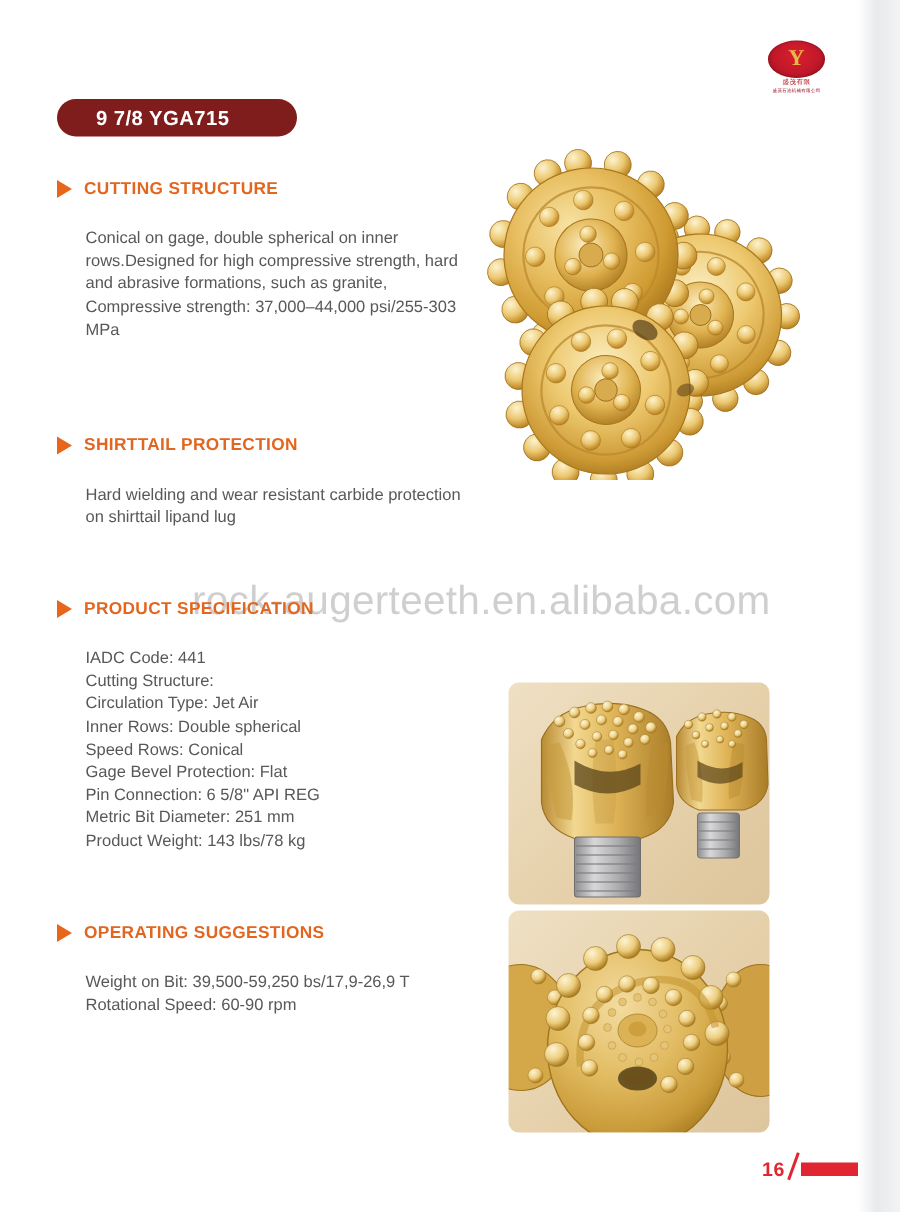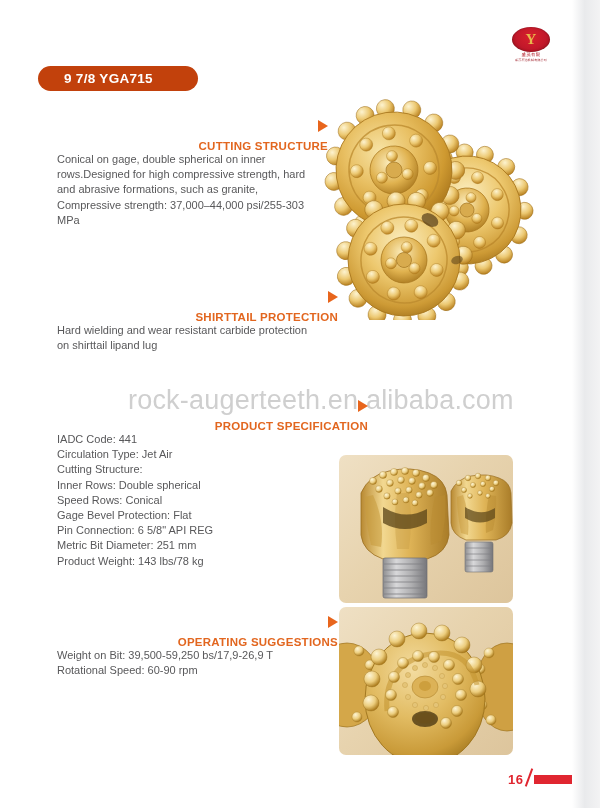--- a/index.html
+++ b/index.html
@@ -54,36 +54,35 @@
     width: 36px; text-align: center;
     font-size: 3px; color: #9a1520;
     letter-spacing: .2px; white-space: nowrap;
   }
 
   
   .title-pill {
     position: absolute; left: 38px; top: 66px;
     height: 25px; min-width: 160px;
     padding: 0 26px;
-    background: #c2410c;
+    background: #7f1d1d;
     border-radius: 13px;
     color: #ffffff;
     font-size: 13.5px; font-weight: bold;
     line-height: 25px;
     letter-spacing: .3px;
     white-space: nowrap;
   }
 
   
   .section { position: absolute; }
   .sec-head {
-    display: flex; align-items: flex-end;
+    display: flex; align-items: flex-start;
     gap: 8px;
     height: 16px;
-    flex-direction: column;
   }
   .tri {
     width: 0; height: 0;
     border-top: 6px solid transparent;
     border-bottom: 6px solid transparent;
     border-left: 10px solid #e8651c;
     flex: none;
   }
   .sec-title {
     color: #e2661f;
@@ -189,22 +188,22 @@
     </div>
   </div>
 
   <div class="section" style="left:38px; top:400px; width:330px;">
     <div class="sec-head">
       <span class="tri"></span>
       <span class="sec-title">PRODUCT SPECIFICATION</span>
     </div>
     <div class="sec-body">
       <p>IADC Code: 441</p>
+      <p>Cutting Structure:</p>
       <p>Circulation Type: Jet Air</p>
-      <p>Cutting Structure:</p>
       <p>Inner Rows: Double spherical</p>
       <p>Speed Rows: Conical</p>
       <p>Gage Bevel Protection: Flat</p>
       <p>Pin Connection: 6 5/8" API REG</p>
       <p>Metric Bit Diameter: 251 mm</p>
       <p>Product Weight: 143 lbs/78 kg</p>
     </div>
   </div>
 
   <div class="section" style="left:38px; top:616px; width:300px;">

